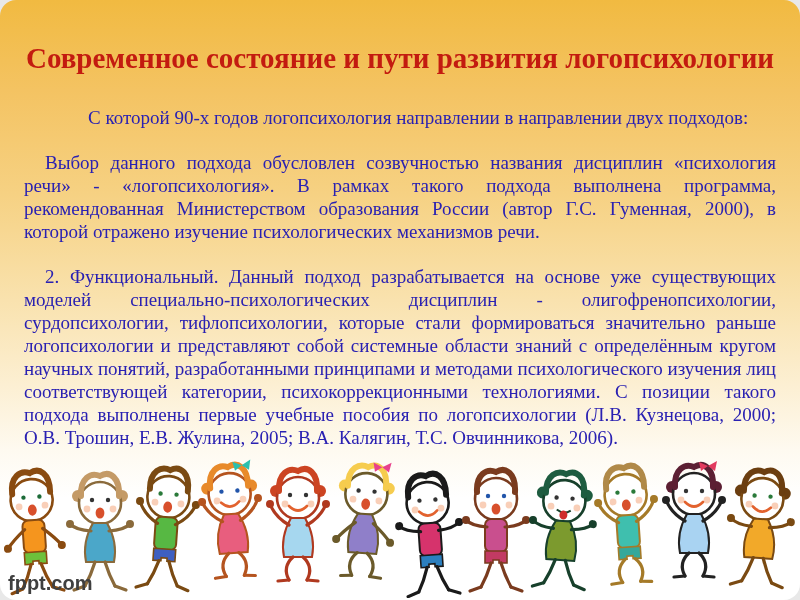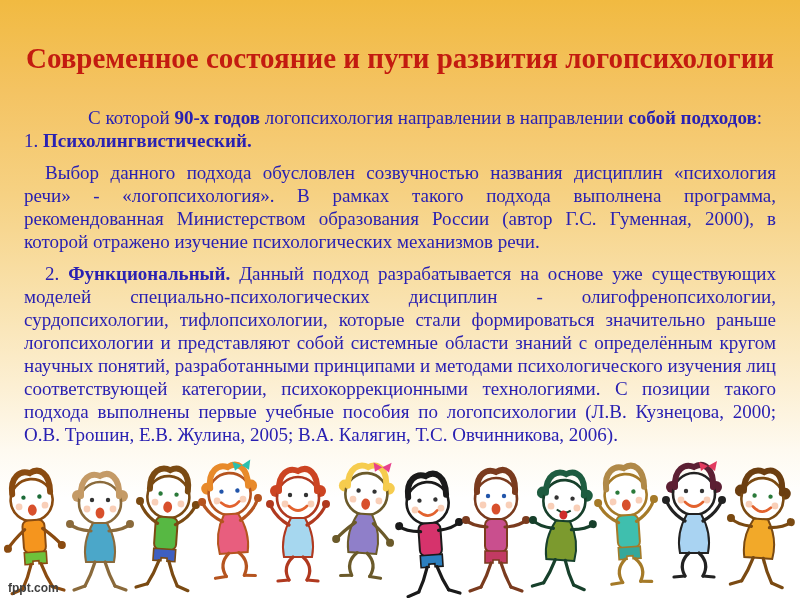--- a/index.html
+++ b/index.html
@@ -2,47 +2,47 @@
 <html><head>
 <meta charset="utf-8">
 <style>
   html,body{margin:0;padding:0;background:#e8e8e8;}
   .slide{
     position:relative;width:800px;height:600px;overflow:hidden;
     background:linear-gradient(180deg,
       #f1ba41 0%, #f4c362 15%, #f6d182 32%, #f9e2ae 50%,
       #fcefd2 64%, #fefaf0 75%, #ffffff 83%, #ffffff 100%);
     font-family:"Liberation Serif","DejaVu Serif",serif;
+    border-radius:16px;
   }
   .title{
     position:absolute;top:42px;left:0;right:0;margin:0;
     text-align:center;font-size:29px;font-weight:bold;letter-spacing:0;
   }
   .content{position:absolute;top:106px;left:24px;right:24px;}
   .para{margin:0;text-align:justify;font-size:19px;line-height:23px;}
-  .para.gap{margin-top:9px;}
+  .para.gap{margin-top:22px;}
   .indent-large{text-indent:64px;}
   .indent-small{text-indent:21px;}
   .indent-none{text-indent:0;}
-  .para b{font-weight:bold;}
+  .para b{font-weight:normal;}
   .kids{position:absolute;left:0;bottom:2px;width:800px;height:140px;}
   .watermark{
     position:absolute;left:8px;bottom:5px;
     font-family:"Liberation Sans","DejaVu Sans",sans-serif;
-    font-weight:bold;font-size:12px;color:#3f3f3f;
+    font-weight:bold;font-size:20px;color:#3f3f3f;
   }
 </style>
 </head>
 <body>
 
 <div class="slide">
   <h1 class="title" style="color: rgb(195, 27, 16);">Современное состояние и пути развития логопсихологии</h1>
   <div class="content" id="content" style="color: rgb(42, 33, 178);">
-      <p class="para indent-large"><span>С которой </span><b>90-х годов</b><span> логопсихология направлении в направлении </span><b>собой подходов</b><span>:</span></p>
-      <p class="para indent-none"><span>1. </span><b>Психолингвистический.</b></p>
+      <p class="para indent-large"><span>С которой </span><b>90-х годов</b><span> логопсихология направлении в направлении </span><b>двух подходов</b><span>:</span></p>
       <p class="para indent-small gap"><span>Выбор данного подхода обусловлен созвучностью названия дисциплин «психология речи» - «логопсихология». В рамках такого подхода выполнена программа, рекомендованная Министерством образования России (автор Г.С. Гуменная, 2000), в которой отражено изучение психологических механизмов речи.</span></p>
       <p class="para indent-small gap"><span>2. </span><b>Функциональный.</b><span> Данный подход разрабатывается на основе уже существующих моделей специально-психологических дисциплин - олигофренопсихологии, сурдопсихологии, тифлопсихологии, которые стали формироваться значительно раньше логопсихологии и представляют собой системные области знаний с определённым кругом научных понятий, разработанными принципами и методами психологического изучения лиц соответствующей категории, психокоррекционными технологиями. С позиции такого подхода выполнены  первые учебные пособия по логопсихологии (Л.В. Кузнецова, 2000; О.В. Трошин, Е.В. Жулина, 2005; В.А. Калягин, Т.С. Овчинникова, 2006).</span></p>
     </div>
   <svg id="kids" class="kids" viewBox="0 0 800 140" xmlns="http://www.w3.org/2000/svg">
       <g transform="translate(2,6) rotate(-4,32,70)">
         <circle cx="32" cy="36" r="21" fill="#fff" stroke="#8a4b10" stroke-width="2.6"></circle>
         <path d="M13,29 C12,11 23,5 32,9 C42,3 52,11 51,29" fill="none" stroke="#8a4b10" stroke-width="6" stroke-linecap="round"></path>
         <circle cx="24" cy="33" r="2.2" fill="#1c6b38"></circle>
         <circle cx="40" cy="33" r="2.2" fill="#1c6b38"></circle>
         <circle cx="19" cy="42" r="3.4" fill="#f7c3a6" opacity=".8"></circle>

